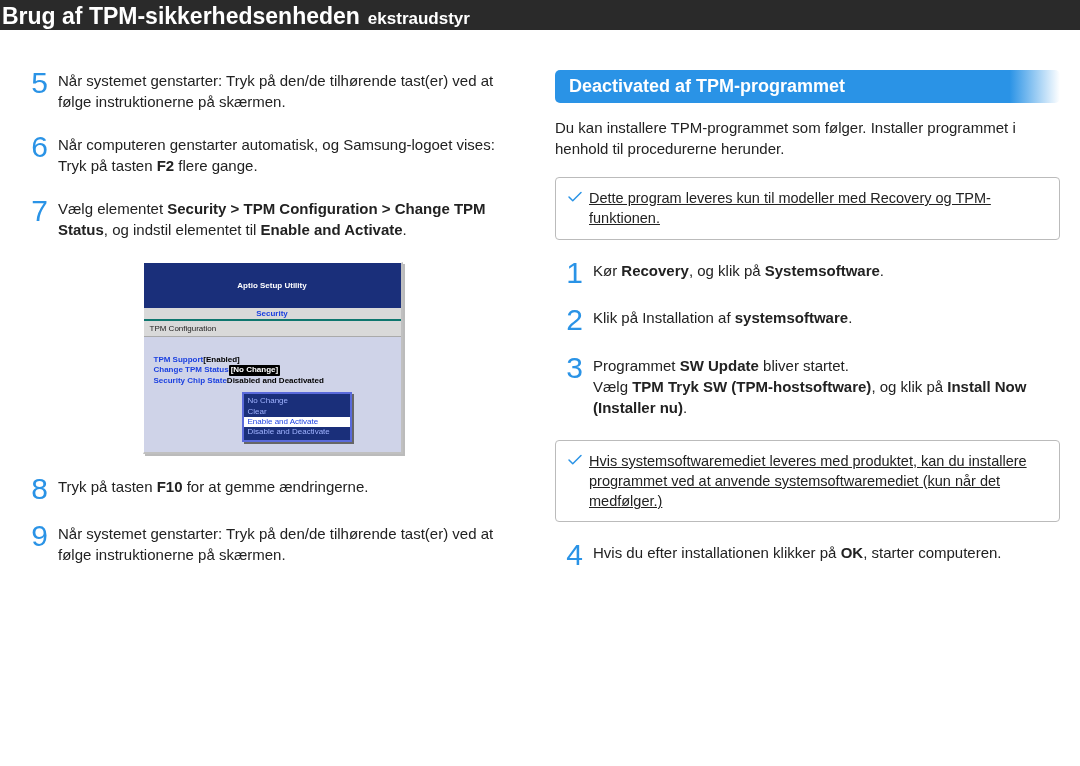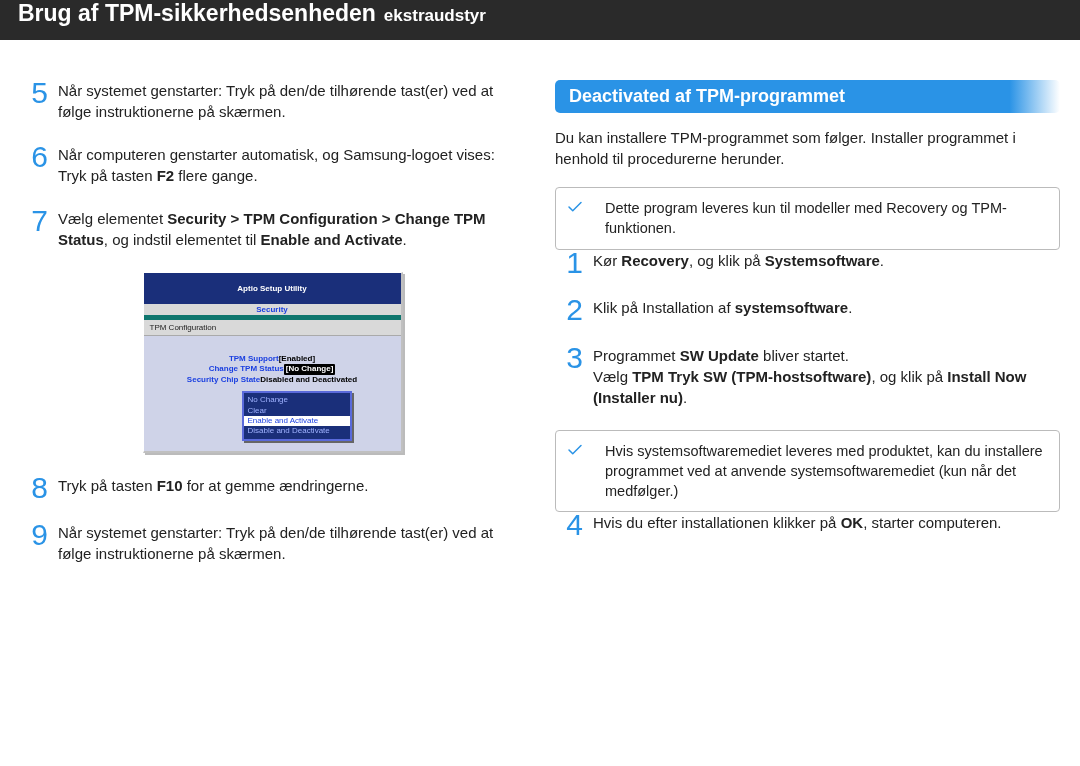--- a/index.html
+++ b/index.html
@@ -8,25 +8,25 @@
     height: 766px;
     font-family: "Segoe UI", Arial, sans-serif;
     background: #fff;
     color: #222;
     position: relative;
     overflow: hidden;
   }
   .header {
     background: #2a2a2a;
     color: #fff;
-    height: 40px;
-    display: flex;
-    align-items: flex-start;
+    height: 30px;
+    display: flex;
+    align-items: flex-end;
     justify-content: space-between;
-    padding: 0 0 0 18px;
+    padding: 0 0 0 2px;
   }
   .header-title {
     display: flex;
     align-items: baseline;
     gap: 8px;
   }
   .header-title-main { font-size: 23px; font-weight: 700; }
   .header-title-sub  { font-size: 17px; font-weight: 600; }
   .header-right {
     display: flex;
@@ -89,25 +89,27 @@
     margin-bottom: 14px;
   }
   .intro-para {
     font-size: 15px;
     line-height: 1.4;
     margin-bottom: 18px;
   }
   .note-box {
     border: 1px solid #bbb;
     border-radius: 4px;
-    padding: 10px 12px 10px 49px;
+    padding: 10px 12px 10px 33px;
     font-size: 14.5px;
     line-height: 1.4;
+    margin-bottom: 20px;
     position: relative;
     background: #fff;
+    text-decoration: underline;
   }
   .note-box .note-icon {
     position: absolute;
     left: 10px;
     top: 10px;
     color: #2a93e6;
     font-size: 18px;
   }
 
   
@@ -116,44 +118,44 @@
     margin: 4px auto 22px auto;
     border: 1px solid #888;
     box-shadow: 2px 2px 0 #bbb;
     font-size: 8px;
   }
   .bios-titlebar {
     background: #1a2f7a;
     color: #fff;
     font-weight: 700;
     text-align: center;
-    padding: 11px 0;
+    padding: 18px 0;
   }
   .bios-tabbar {
     background: #d9d9d9;
     text-align: center;
     padding: 1px 12px;
   }
   .bios-tab-active {
     color: #1a3fe0;
     font-weight: 700;
   }
   .bios-subhead {
     background: #d9d9d9;
     padding: 3px 6px;
-    border-top: 5px solid #0f766e;
+    border-top: 2px solid #0f766e;
     border-bottom: 1px solid #aaa;
   }
   .bios-area {
     background: #cfd3e8;
     padding: 18px 8px 8px 8px;
   }
   .bios-row {
     display: flex;
-    justify-content: center;
+    justify-content: flex-start;
     padding: 0 2px;
     line-height: 1.3;
   }
   .bios-label { color: #1a3fe0; font-weight: 700; }
   .bios-val   { color: #000; font-weight: 700; }
   .bios-val.bracket::before { content: "["; }
   .bios-val.bracket::after  { content: "]"; }
   .bios-val.highlight {
     background: #000;
     color: #fff;

